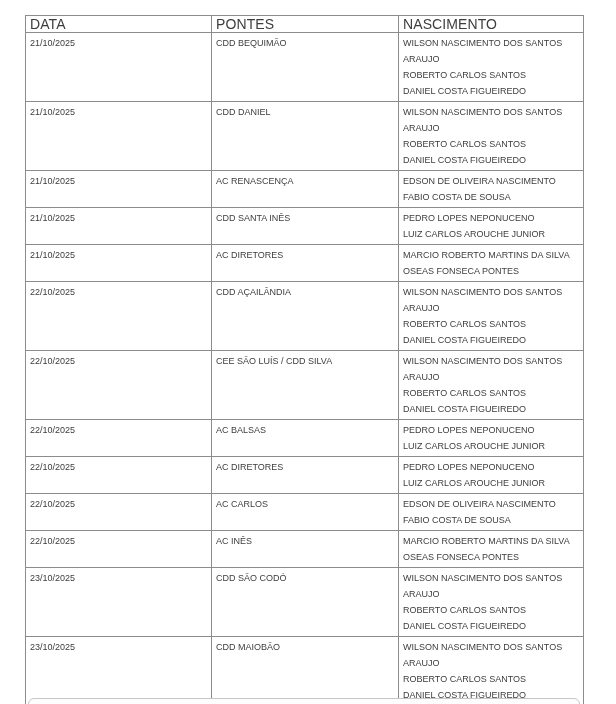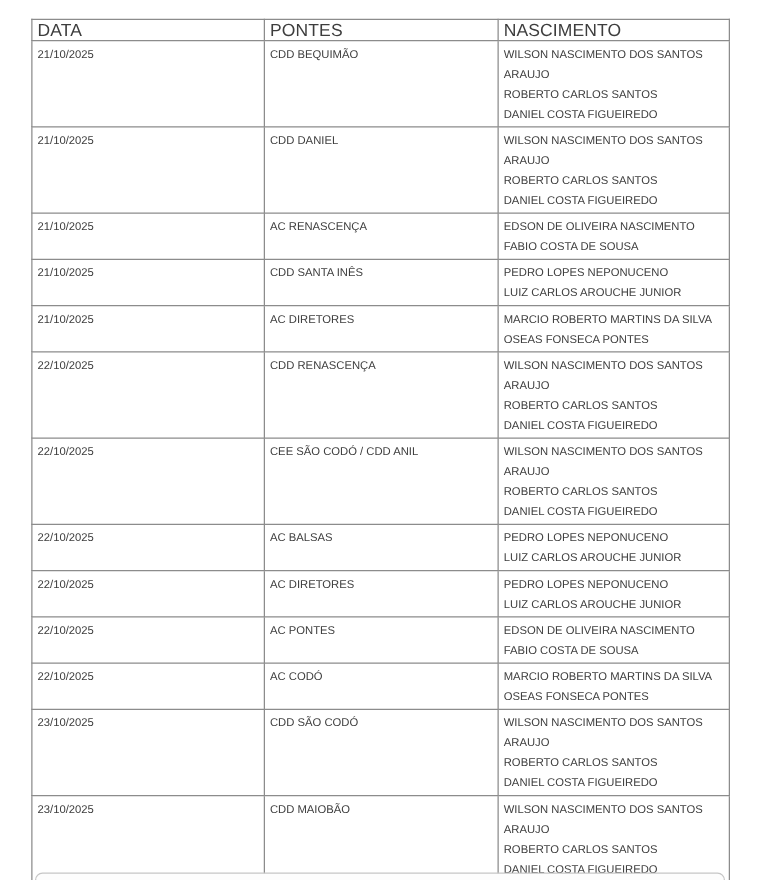--- a/index.html
+++ b/index.html
@@ -121,30 +121,30 @@
         <tr>
           <td>21/10/2025</td>
           <td>AC DIRETORES</td>
           <td>
             <div class="diretor-line">MARCIO ROBERTO MARTINS DA SILVA</div>
             <div class="diretor-line">OSEAS FONSECA PONTES</div>
           </td>
         </tr>
         <tr>
           <td>22/10/2025</td>
-          <td>CDD RENASCENÇA</td>
-          <td>
-            <div class="diretor-line">WILSON NASCIMENTO DOS SANTOS ARAUJO</div>
-            <div class="diretor-line">ROBERTO CARLOS SANTOS</div>
-            <div class="diretor-line">DANIEL COSTA FIGUEIREDO</div>
-          </td>
-        </tr>
-        <tr>
-          <td>22/10/2025</td>
-          <td>CEE SÃO CODÓ / CDD ANIL</td>
+          <td>CDD AÇAILÂNDIA</td>
+          <td>
+            <div class="diretor-line">WILSON NASCIMENTO DOS SANTOS ARAUJO</div>
+            <div class="diretor-line">ROBERTO CARLOS SANTOS</div>
+            <div class="diretor-line">DANIEL COSTA FIGUEIREDO</div>
+          </td>
+        </tr>
+        <tr>
+          <td>22/10/2025</td>
+          <td>CEE SÃO LUÍS / CDD SILVA</td>
           <td>
             <div class="diretor-line">WILSON NASCIMENTO DOS SANTOS ARAUJO</div>
             <div class="diretor-line">ROBERTO CARLOS SANTOS</div>
             <div class="diretor-line">DANIEL COSTA FIGUEIREDO</div>
           </td>
         </tr>
         <tr>
           <td>22/10/2025</td>
           <td>AC BALSAS</td>
           <td>
@@ -155,29 +155,29 @@
         <tr>
           <td>22/10/2025</td>
           <td>AC DIRETORES</td>
           <td>
             <div class="diretor-line">PEDRO LOPES NEPONUCENO</div>
             <div class="diretor-line">LUIZ CARLOS AROUCHE JUNIOR</div>
           </td>
         </tr>
         <tr>
           <td>22/10/2025</td>
-          <td>AC PONTES</td>
+          <td>AC CARLOS</td>
           <td>
             <div class="diretor-line">EDSON DE OLIVEIRA NASCIMENTO</div>
             <div class="diretor-line">FABIO COSTA DE SOUSA</div>
           </td>
         </tr>
         <tr>
           <td>22/10/2025</td>
-          <td>AC CODÓ</td>
+          <td>AC INÊS</td>
           <td>
             <div class="diretor-line">MARCIO ROBERTO MARTINS DA SILVA</div>
             <div class="diretor-line">OSEAS FONSECA PONTES</div>
           </td>
         </tr>
         <tr>
           <td>23/10/2025</td>
           <td>CDD SÃO CODÓ</td>
           <td>
             <div class="diretor-line">WILSON NASCIMENTO DOS SANTOS ARAUJO</div>

